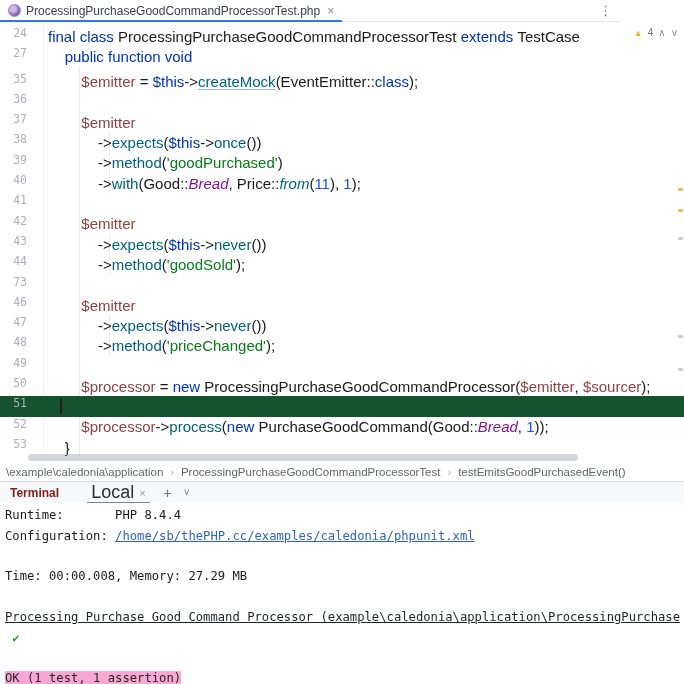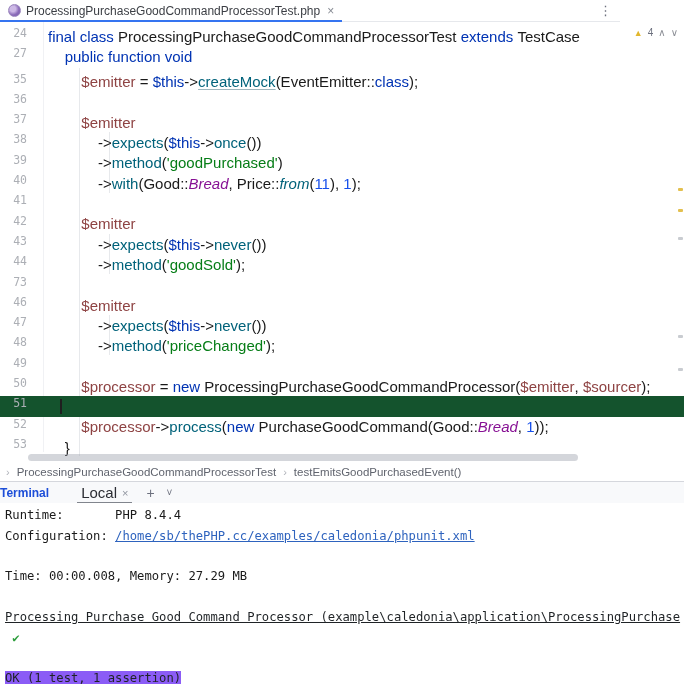--- a/index.html
+++ b/index.html
@@ -53,38 +53,38 @@
 
   
   #breadcrumbs { position:absolute; left:0; top:462px; width:684px; height:19px; background:#fff;
                  display:flex; align-items:center; gap:7px; padding-left:6px;
                  font-size:11.5px; color:#60646E; white-space:nowrap; overflow:hidden; }
   .crumb-sep { color:#B0B3BA; font-size:11px; }
 
   
   #termheader { position:absolute; left:0; top:481px; width:684px; height:22px; background:#F8F9FB;
                 border-top:1px solid #D5D7DD; display:flex; align-items:center; }
-  #term-title { font-size:12px; color:#1d4ed8; font-weight:bold; }
+  #term-title { font-size:12px; color:#7f1d1d; font-weight:bold; margin-left:10px; }
   .term-tab { position:relative; height:22px; display:flex; align-items:center; gap:5px;
               margin-left:28px; padding:0 4px; }
-  .term-tab-label { font-size:15px; color:#2B2D33; }
+  .term-tab-label { font-size:18px; color:#2B2D33; }
   .term-tab-close { font-size:11px; color:#9095A0; }
   .term-tab .underline { position:absolute; left:0; bottom:0; width:100%; height:2px; background:#81858D; }
   .term-plus { font-size:14px; color:#6C707E; margin-left:14px; }
   .term-chev { font-size:10px; color:#6C707E; margin-left:12px; }
 
   
   #termbody { position:absolute; left:0; top:503px; width:684px; height:181px; background:#fff;
               overflow:hidden; padding:2px 0 0 5px; }
   .trow { height:20.4px; font-family:"DejaVu Sans Mono", monospace; font-size:12.2px;
           color:#1F2326; white-space:pre; display:flex; align-items:center; }
   .link { color:#2E63BE; text-decoration:underline; }
   .und  { text-decoration:underline; }
   .check{ color:#2E9E3D; }
-  .okline { background:#8b5cf6; color:#1F2326; }
+  .okline { background:#f9a8d4; color:#1F2326; }
 </style>
 </head>
 <body>
 
 <div id="tabbar">
   <div class="tab">
     <span class="file-icon"></span>
     <span class="tab-title">ProcessingPurchaseGoodCommandProcessorTest.php</span>
     <span class="tab-close">×</span>
     <span class="underline"></span>
@@ -198,20 +198,21 @@
       <div class="stripe-mark" style="top: 166px; background: rgb(227, 192, 79);"></div>
       <div class="stripe-mark" style="top: 187px; background: rgb(227, 192, 79);"></div>
       <div class="stripe-mark" style="top: 215px; background: rgb(201, 204, 209);"></div>
       <div class="stripe-mark" style="top: 313px; background: rgb(201, 204, 209);"></div>
       <div class="stripe-mark" style="top: 346px; background: rgb(201, 204, 209);"></div>
     </div>
   <div id="hscroll"></div>
 </div>
 
 <div id="breadcrumbs">
+    <span>\example\caledonia\application</span>
     <span class="crumb-sep">›</span>
     <span>ProcessingPurchaseGoodCommandProcessorTest</span>
     <span class="crumb-sep">›</span>
     <span>testEmitsGoodPurchasedEvent()</span>
   </div>
 
 <div id="termheader">
   <span id="term-title">Terminal</span>
   <div class="term-tab">
     <span class="term-tab-label">Local</span>

